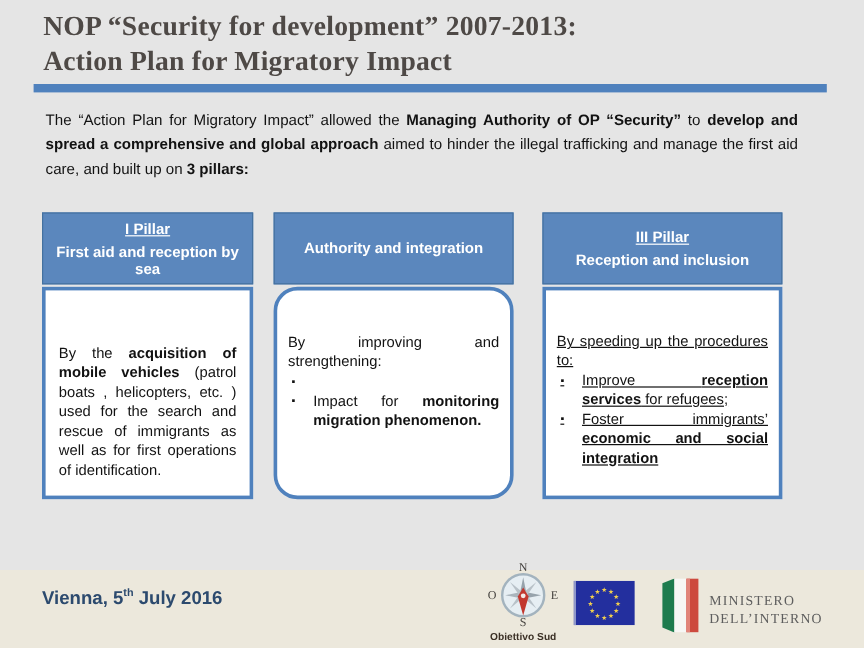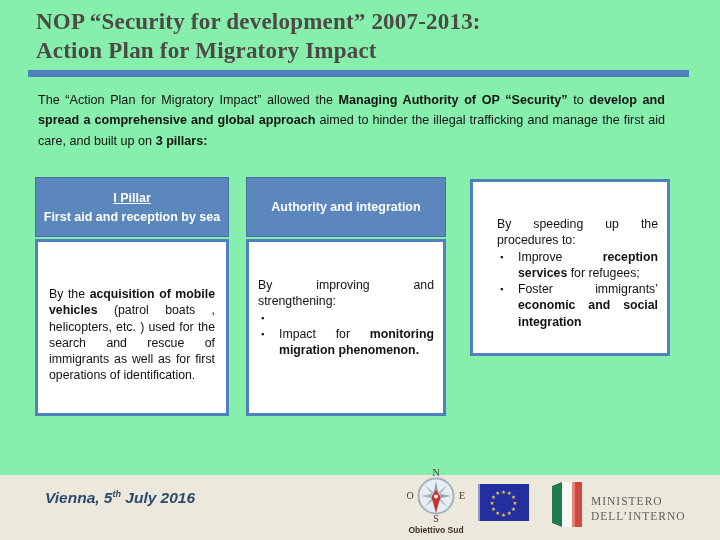--- a/index.html
+++ b/index.html
@@ -1,52 +1,52 @@
 <!DOCTYPE html>
 <html><head>
 <meta charset="utf-8">
 <style>
   * { box-sizing: border-box; margin: 0; padding: 0; }
   html, body { width: 720px; height: 540px; }
   body { font-family: "Liberation Sans", sans-serif; background: #ffffff; }
   .b { font-weight: bold; }
 
-  .slide { position: relative; width: 720px; height: 540px; background: #86efac; overflow: hidden; }
+  .slide { position: relative; width: 720px; height: 540px; background: #e5e5e5; overflow: hidden; }
 
   .title-block { margin: 8px 18px 0 36px; font-family: "Liberation Serif", serif;
                  font-weight: bold; font-size: 23px; line-height: 1.24; color: #4e4946; letter-spacing: .2px; }
   .title-rule { margin: 5px 0 0 28px; width: 661px; height: 7px; background: #4f81bd; }
 
   .intro { margin: 13px 55px 0 38px; font-size: 12.6px; line-height: 1.62;
            text-align: justify; color: #121212; }
 
   .pillars { display: flex; margin: 26px 0 0 35px; }
   .pillar { display: flex; flex-direction: column; }
-  .pillar-1 { width: 194px; }
+  .pillar-1 { width: 176px; }
   .pillar-2 { width: 200px; margin-left: 17px; }
   .pillar-3 { width: 200px; margin-left: 24px; }
 
   .pillar-header { height: 60px; background: #5b87bd; border: 1px solid #44719f; color: #ffffff;
                    font-weight: bold; font-size: 12.5px; text-align: center;
                    display: flex; flex-direction: column; justify-content: center; gap: 5px; }
   .pillar-header .ph-title { text-decoration: underline; }
 
   .pillar-body { margin-top: 2px; height: 177px; background: #ffffff; border: 3px solid #4f81bd;
                  font-size: 12.3px; line-height: 1.32; color: #121212; text-align: justify; }
   .pillar-1 .pillar-body { padding: 44px 11px 0 11px; }
-  .pillar-2 .pillar-body { padding: 35px 9px 12px 9px; }
-  .pillar-3 .pillar-body { padding: 34px 9px 0 24px; }
+  .pillar-2 .pillar-body { padding: 35px 9px 12px 9px; border-radius: 20px; }
+  .pillar-3 .pillar-body { padding: 34px 9px 0 9px; text-decoration: underline; }
 
   .bullet-row { display: flex; }
   .bullet-marker { flex: none; width: 21px; padding-left: 3px; font-size: 9px; line-height: 16px; }
   .bullet-text { flex: 1; text-align: justify; }
 
   .footer { position: absolute; left: 0; bottom: 0; width: 720px; height: 65px; background: #ece8dc; }
-  .footer-date { position: absolute; left: 45px; top: 489px; font-size: 15.5px; font-weight: bold;
-                 font-style: italic; color: #2c4a6e; }
+  .footer-date { position: absolute; left: 35px; top: 489px; font-size: 15.5px; font-weight: bold;
+                 color: #2c4a6e; }
   .footer-date sup { font-size: 9px; vertical-align: super; }
 
   .logo { position: absolute; }
   .logo-compass   { left: 404px; top: 467px; }
   .logo-eu        { left: 478px; top: 484px; }
   .logo-italy     { left: 551px; top: 482px; }
   .ministry-text  { left: 591px; top: 494px; position: absolute; font-family: Liberation Serif, serif;
                     font-size: 11.5px; line-height: 1.3; letter-spacing: 1px; color: #5e5e5e; }
 </style>
 </head>
@@ -84,20 +84,24 @@
           <span class="bullet-marker">▪</span>
         </div>
         <div class="bullet-row">
           <span class="bullet-marker">▪</span>
           <div class="bullet-text"><span>Impact for </span><span class="b">monitoring migration phenomenon.</span></div>
         </div>
       </div>
     </div>
 
     <div class="pillar pillar-3">
+      <div class="pillar-header">
+        <div class="ph-title">III Pillar</div>
+        <div class="ph-sub">Reception and inclusion</div>
+      </div>
       <div class="pillar-body">
         <div><span>By speeding up the procedures to:</span></div>
         <div class="bullet-row">
           <span class="bullet-marker">▪</span>
           <div class="bullet-text"><span>Improve </span><span class="b">reception services</span><span> for refugees;</span></div>
         </div>
         <div class="bullet-row">
           <span class="bullet-marker">▪</span>
           <div class="bullet-text"><span>Foster immigrants’ </span><span class="b">economic and social integration</span></div>
         </div>

